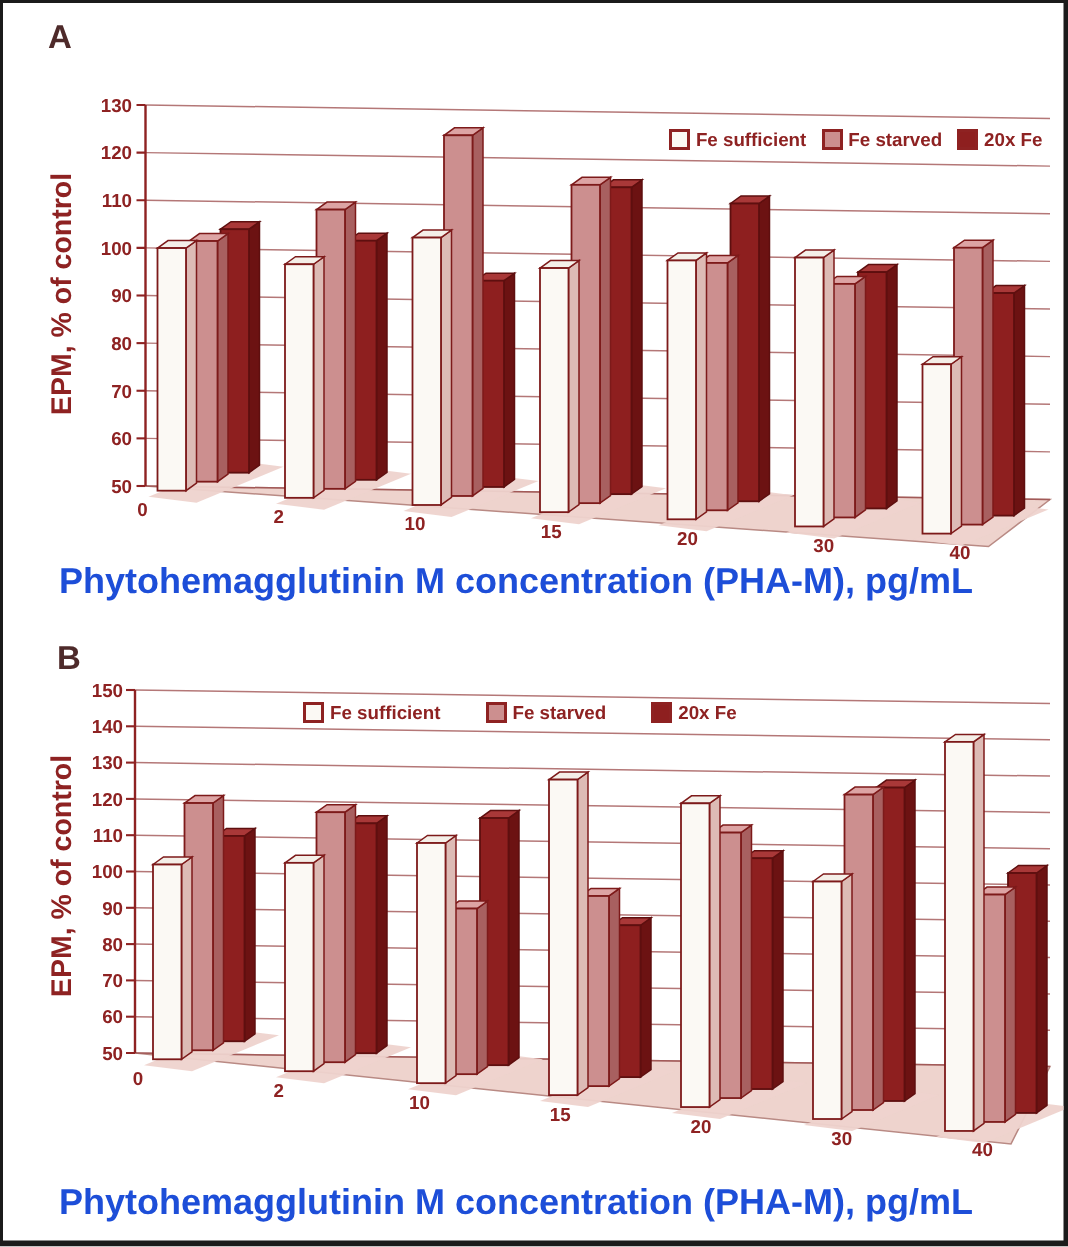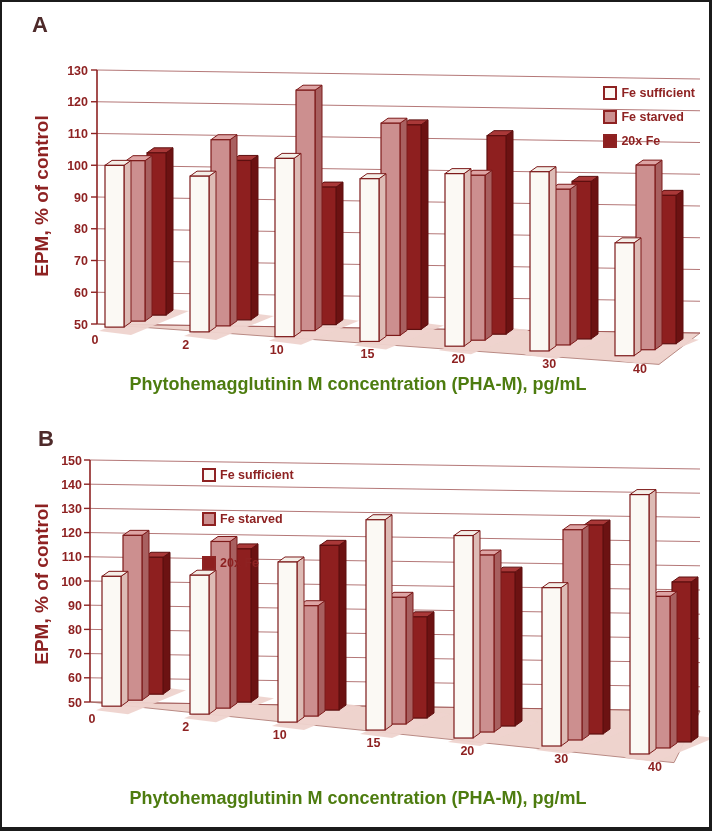--- a/index.html
+++ b/index.html
@@ -2,28 +2,28 @@
 <html><head>
 <meta charset="utf-8">
 <style>
   html,body{margin:0;padding:0;background:#ffffff;font-family:"Liberation Sans",sans-serif;}
   #figure{position:relative;width:712px;height:831px;background:#ffffff;
           border-style:solid;border-color:#1b1b1b;border-width:2px 3px 4px 2px;box-sizing:border-box;overflow:hidden;}
   #figsvg{position:absolute;left:0;top:0;}
   .panel-letter{position:absolute;font-size:22px;font-weight:700;color:#4e2a2a;}
   #letter-a{left:30px;top:10px;}
   #letter-b{left:36px;top:424px;}
-  .xlabel{position:absolute;left:26px;width:660px;text-align:center;font-size:18px;font-weight:700;color:#4d7c0f;}
+  .xlabel{position:absolute;left:12px;width:660px;text-align:center;font-size:24px;font-weight:700;color:#1d4ed8;}
   #xlabel-a{top:372px;}
   #xlabel-b{top:786px;}
   .ylabel{position:absolute;left:-110px;width:300px;text-align:center;font-size:19px;font-weight:700;color:#8e2222;
           transform:rotate(-90deg);}
   #ylabel-a{top:183px;}
   #ylabel-b{top:571px;}
-  .legend{position:absolute;display:flex;align-items:flex-start;flex-direction:column;}
+  .legend{position:absolute;display:flex;align-items:flex-end;}
   #legend-a{top:84px;right:14px;gap:10px;}
   #legend-b{top:466px;left:200px;gap:30px;}
   .legend-item{display:flex;align-items:center;gap:4px;}
   .swatch{width:10px;height:10px;border:2px solid #8e2222;display:inline-block;box-sizing:content-box;}
   .legend-label{font-size:12.5px;font-weight:700;color:#8e2222;white-space:nowrap;}
 </style>
 </head>
 <body>
 
 <div id="figure">

